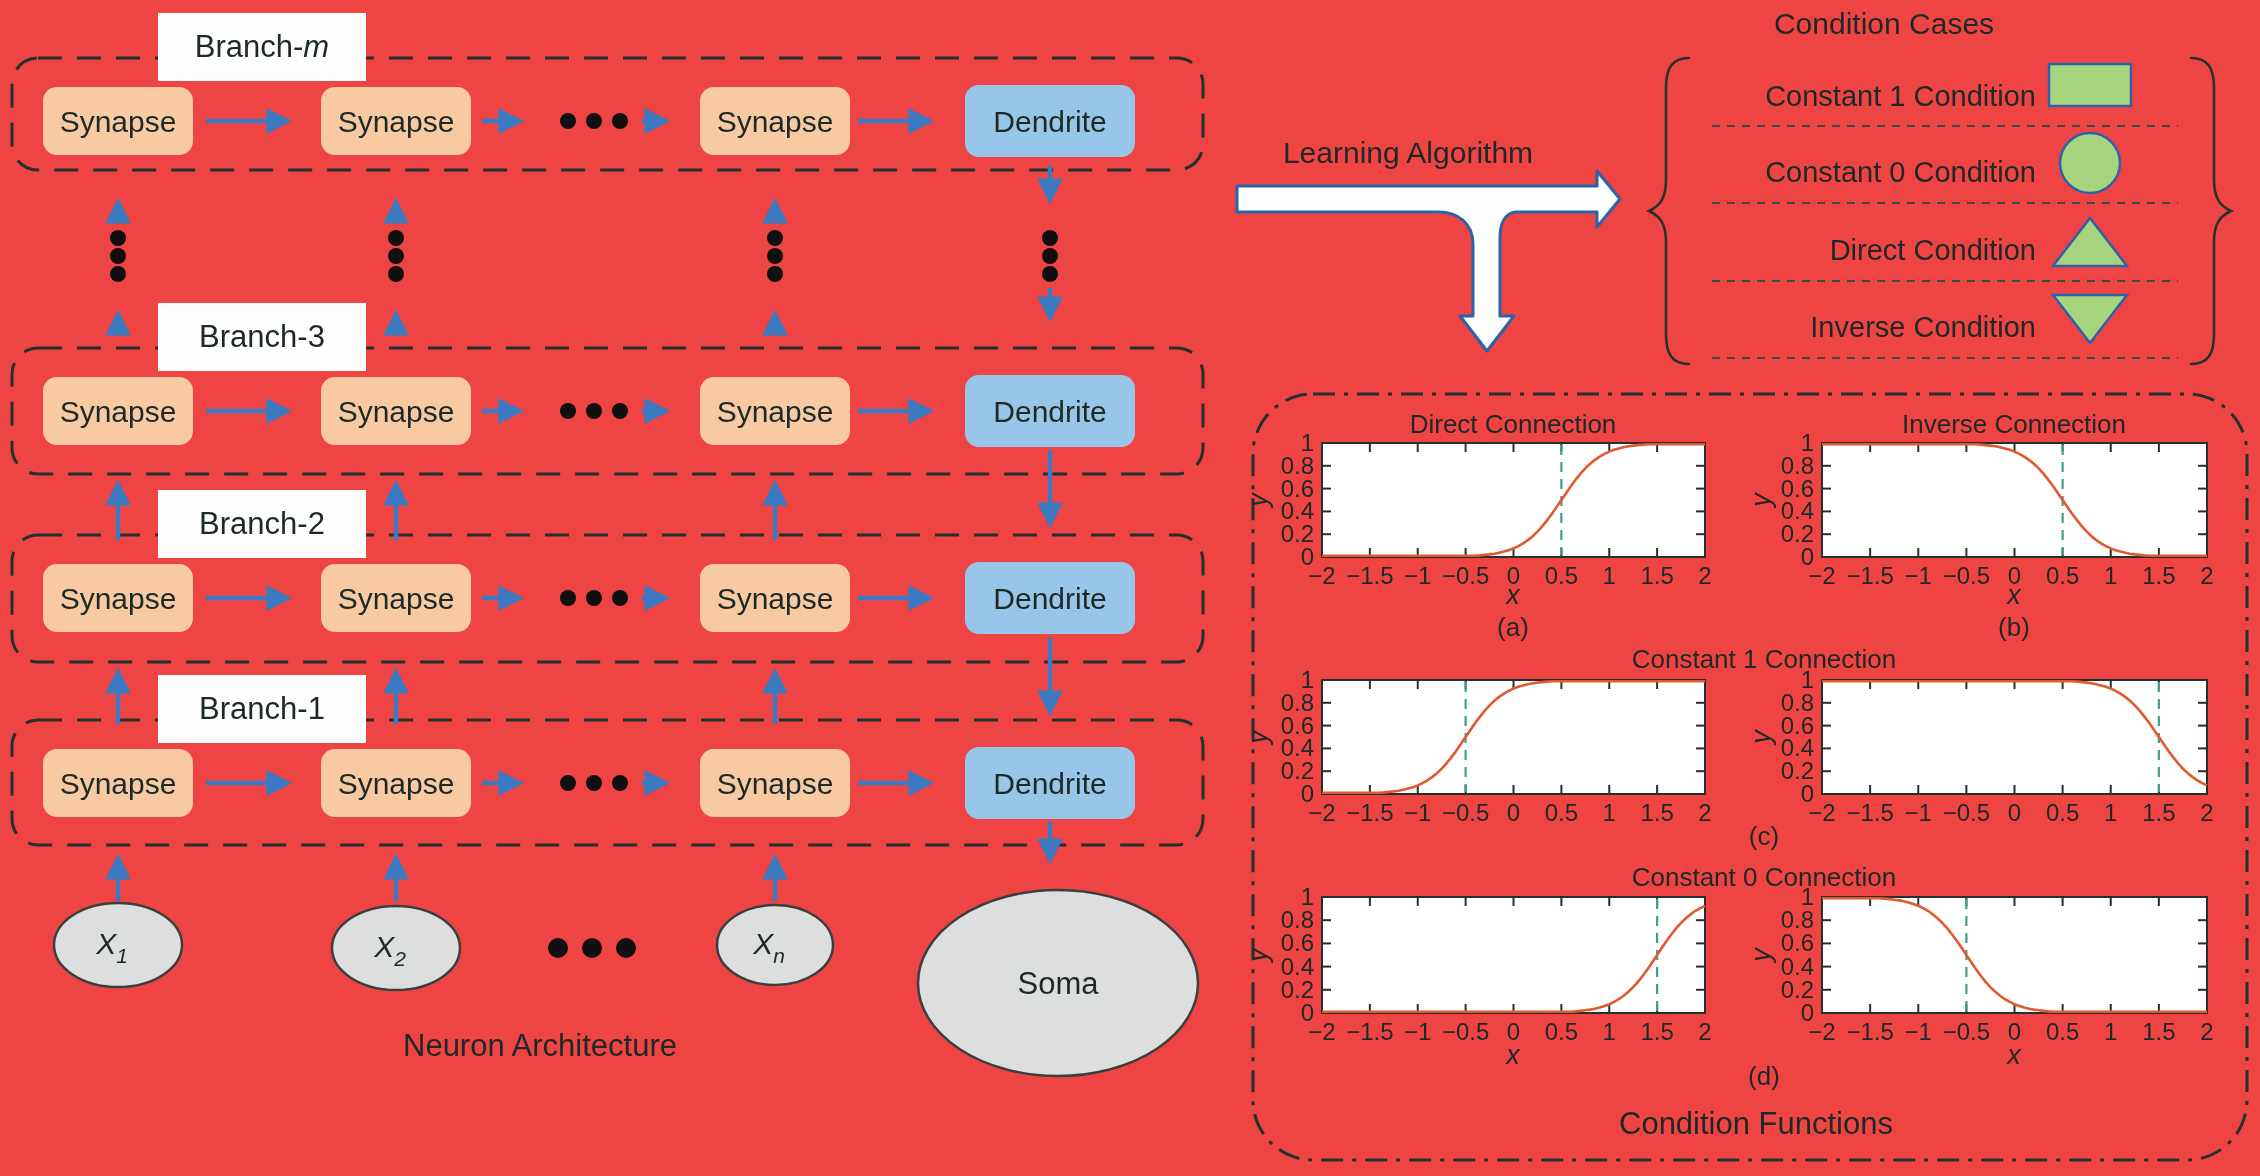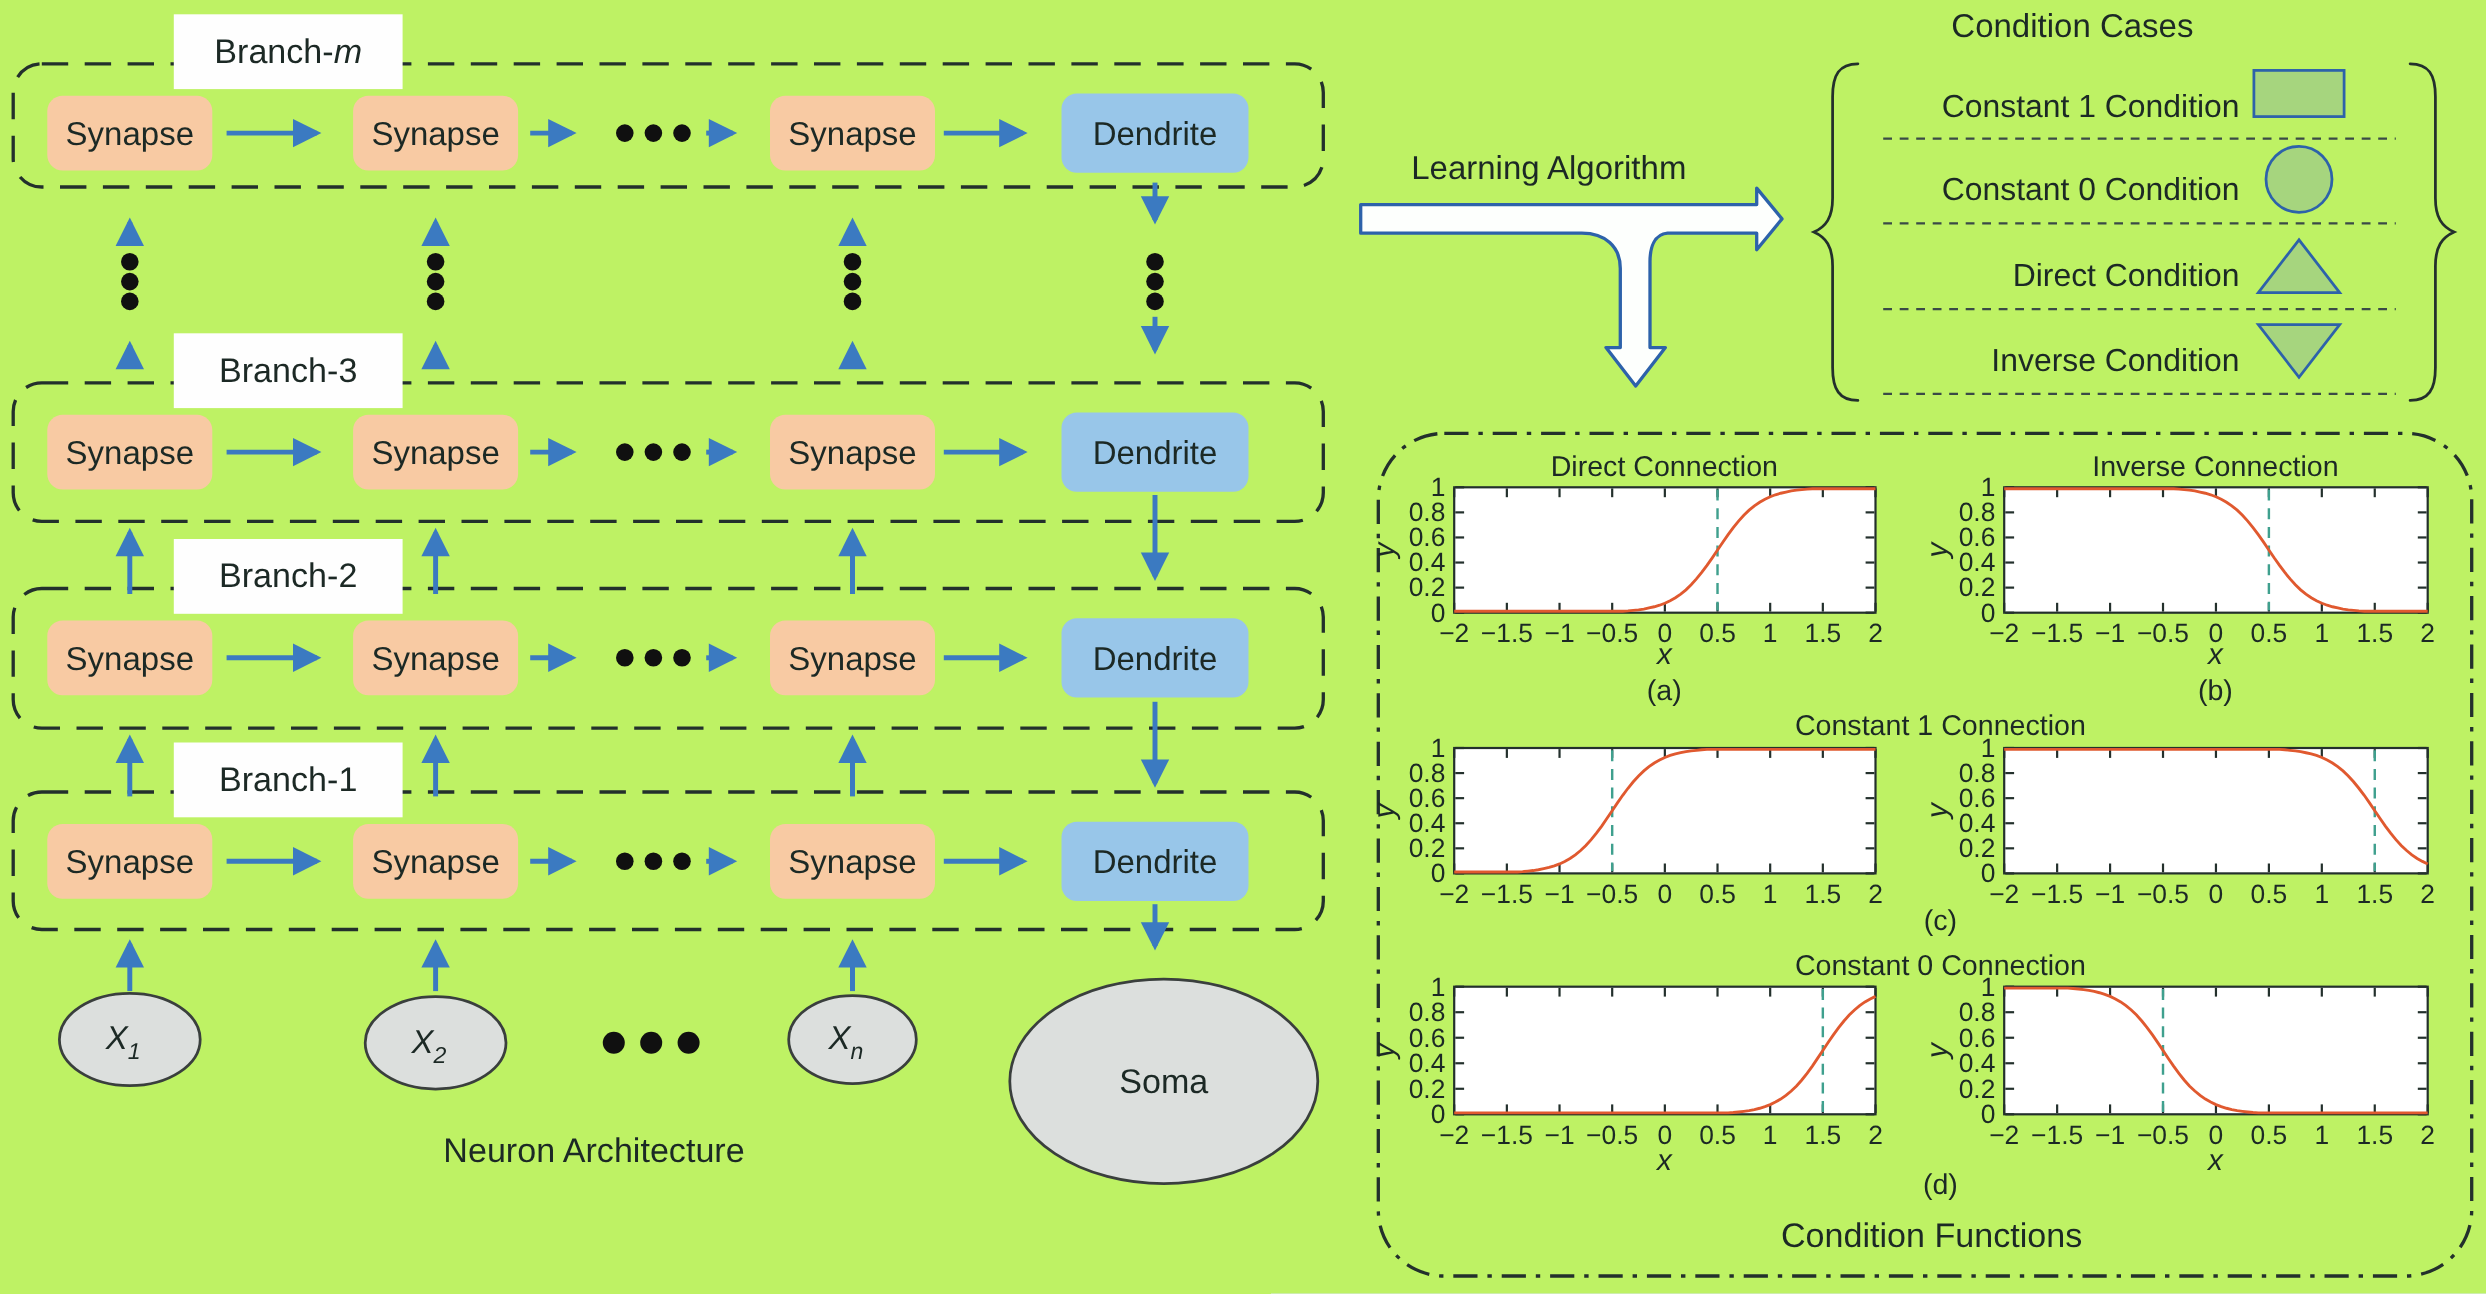--- a/index.html
+++ b/index.html
@@ -1,16 +1,16 @@
 <!DOCTYPE html>
 <html><head>
 <meta charset="utf-8">
 <style>
   html,body{margin:0;padding:0;background:#d9ece1;}
-  #stage{position:relative;width:2260px;height:1176px;background:#bef264;overflow:hidden;}
+  #stage{position:relative;width:2260px;height:1176px;background:#ef4444;overflow:hidden;}
   svg text{font-family:"Liberation Sans","DejaVu Sans",sans-serif;fill:#1c2925;}
   .t30{font-size:30px;}
   .t31{font-size:31px;}
   .t29{font-size:29px;}
   .t26{font-size:26px;}
   .t27i{font-size:27px;font-style:italic;}
   .sub{font-size:21px;}
   .it{font-style:italic;}
   .bbox{fill:none;stroke:#23302c;stroke-width:3;stroke-dasharray:24 15;}
   .syn{fill:#f8caa3;}

